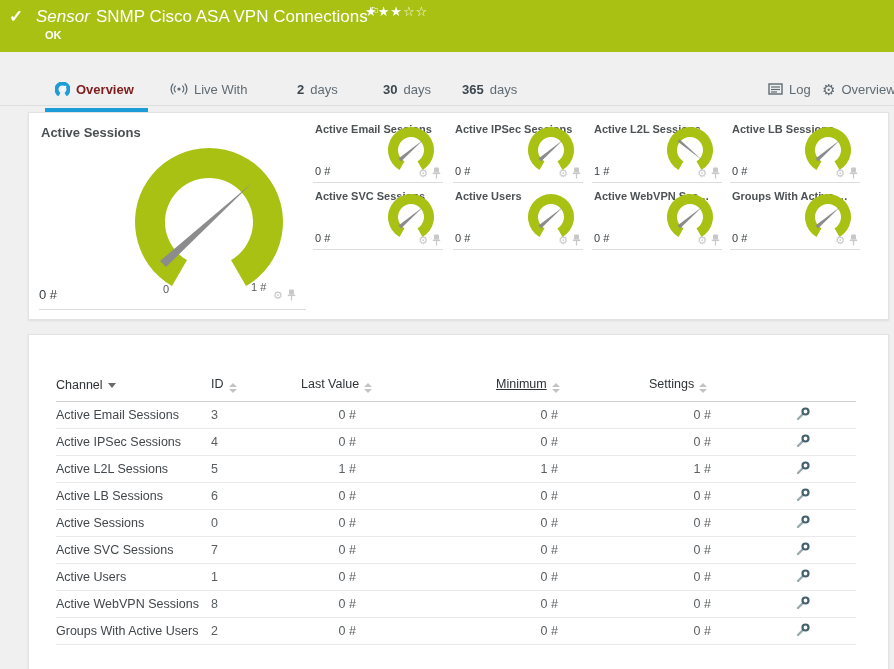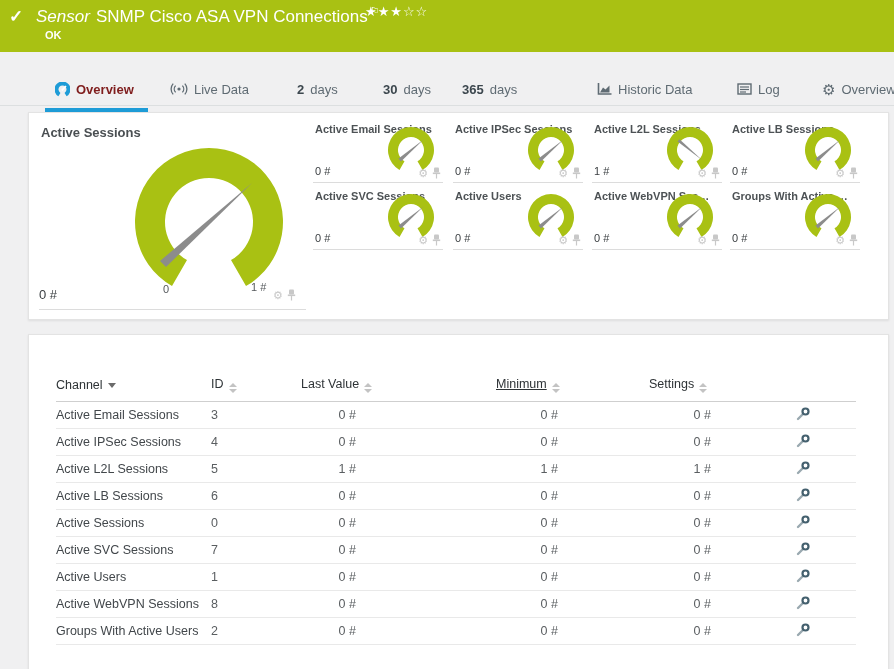--- a/index.html
+++ b/index.html
@@ -95,47 +95,40 @@
     <span>Overview</span>
     <span class="underline"></span>
   </div>
 
   <div class="tab" style="left:170px;">
     <svg width="18" height="14" viewBox="0 0 18 14">
       <circle cx="9" cy="7" r="1.6" fill="#5f6b73"></circle>
       <path d="M5.6,3.6 a5,5 0 0 0 0,6.8 M3.2,1.6 a8,8 0 0 0 0,10.8" stroke="#5f6b73" stroke-width="1.3" fill="none"></path>
       <path d="M12.4,3.6 a5,5 0 0 1 0,6.8 M14.8,1.6 a8,8 0 0 1 0,10.8" stroke="#5f6b73" stroke-width="1.3" fill="none"></path>
     </svg>
-    <span>Live Data</span>
+    <span>Live With</span>
   </div>
 
   <div class="tab" style="left:297px;">
     <span class="num">2</span>
     <span>days</span>
   </div>
 
   <div class="tab" style="left:383px;">
     <span class="num">30</span>
     <span>days</span>
   </div>
 
   <div class="tab" style="left:462px;align-items:center;">
     <span class="num">365</span>
     <span>days</span>
   </div>
 
-  <div class="tab" style="left:597px;">
-    <svg width="15" height="13" viewBox="0 0 15 13">
-      <path d="M1.5,0 v11 h13" stroke="#5f6b73" stroke-width="1.6" fill="none"></path>
-      <polygon points="3,9.5 6,4.5 8.5,6.5 12.5,2.5 12.5,9.5" fill="#5f6b73"></polygon>
-    </svg>
-    <span>Historic Data</span>
-  </div>
-
-  <div class="tab" style="left:737px;text-align:right;">
+
+  <div class="tab" style="left:768px;text-align:right;">
     <svg width="15" height="12" viewBox="0 0 15 12">
       <rect x="1" y="1" width="13" height="10" stroke="#5f6b73" stroke-width="1.4" fill="none"></rect>
       <line x1="3" y1="4" x2="12" y2="4" stroke="#5f6b73" stroke-width="1.2"></line>
       <line x1="3" y1="6.5" x2="12" y2="6.5" stroke="#5f6b73" stroke-width="1.2"></line>
       <line x1="3" y1="9" x2="9" y2="9" stroke="#5f6b73" stroke-width="1.2"></line>
     </svg>
     <span>Log</span>
   </div>
 
   <div class="tab" style="left:822px;">

